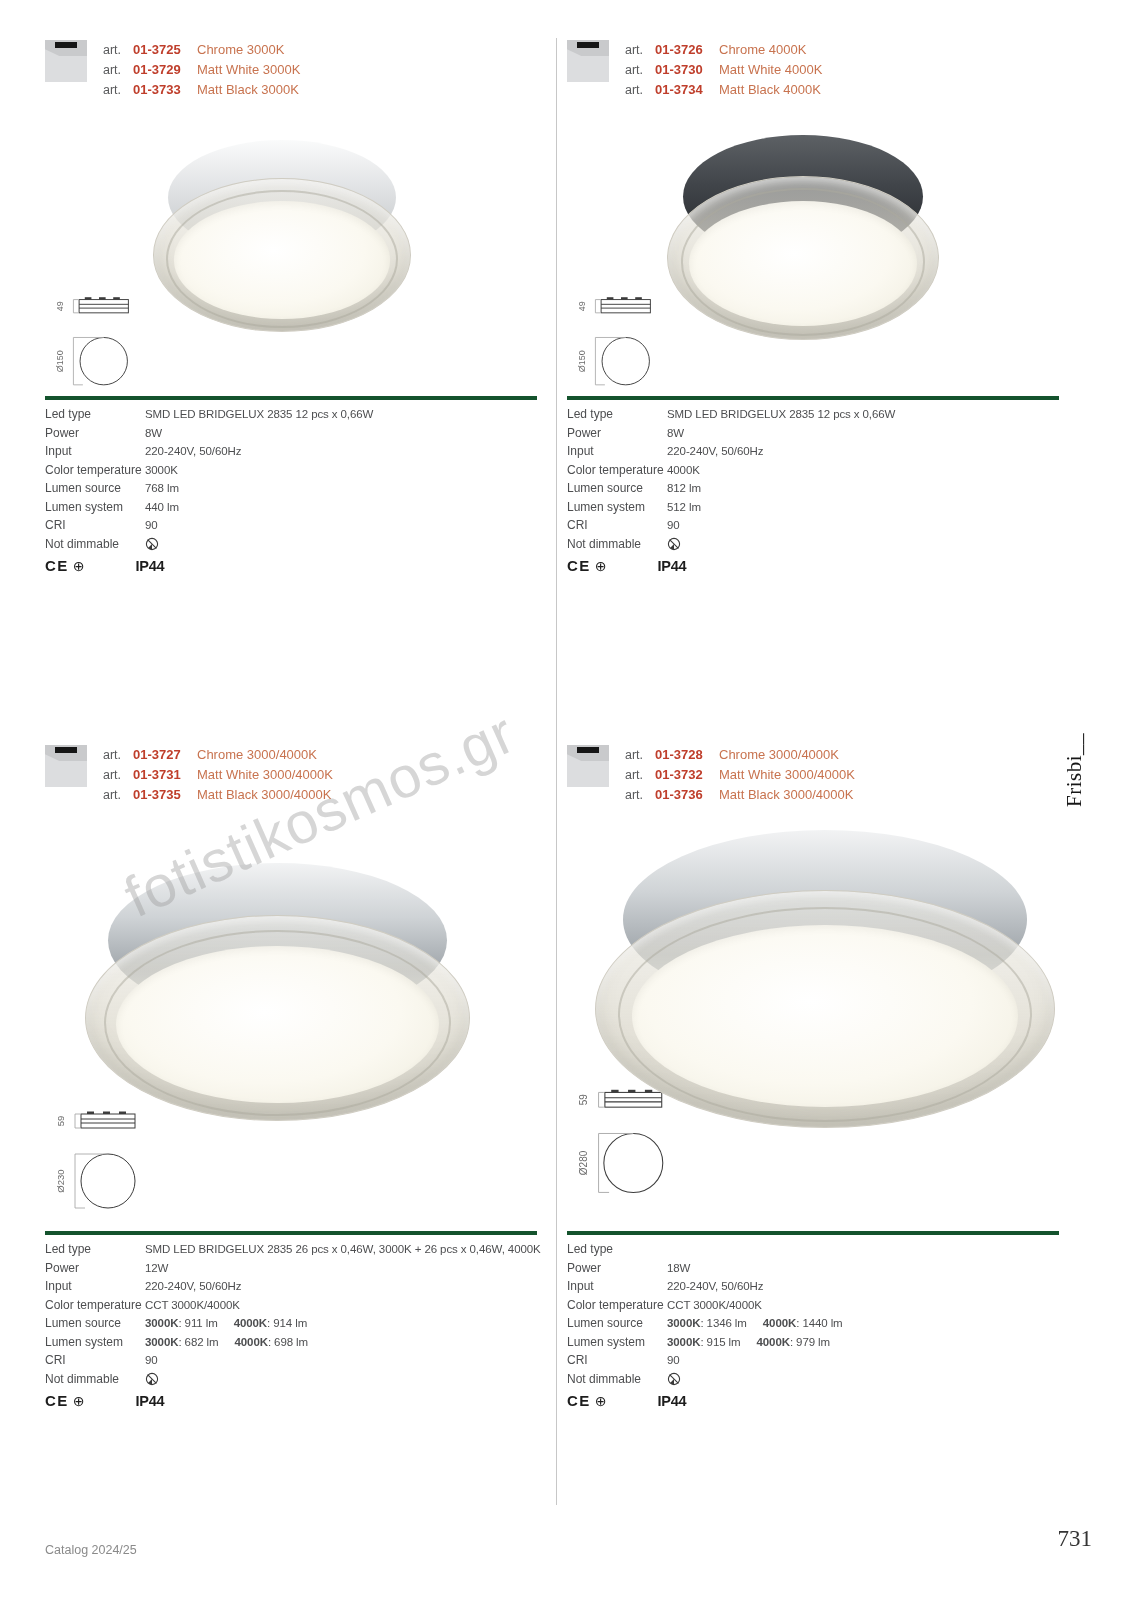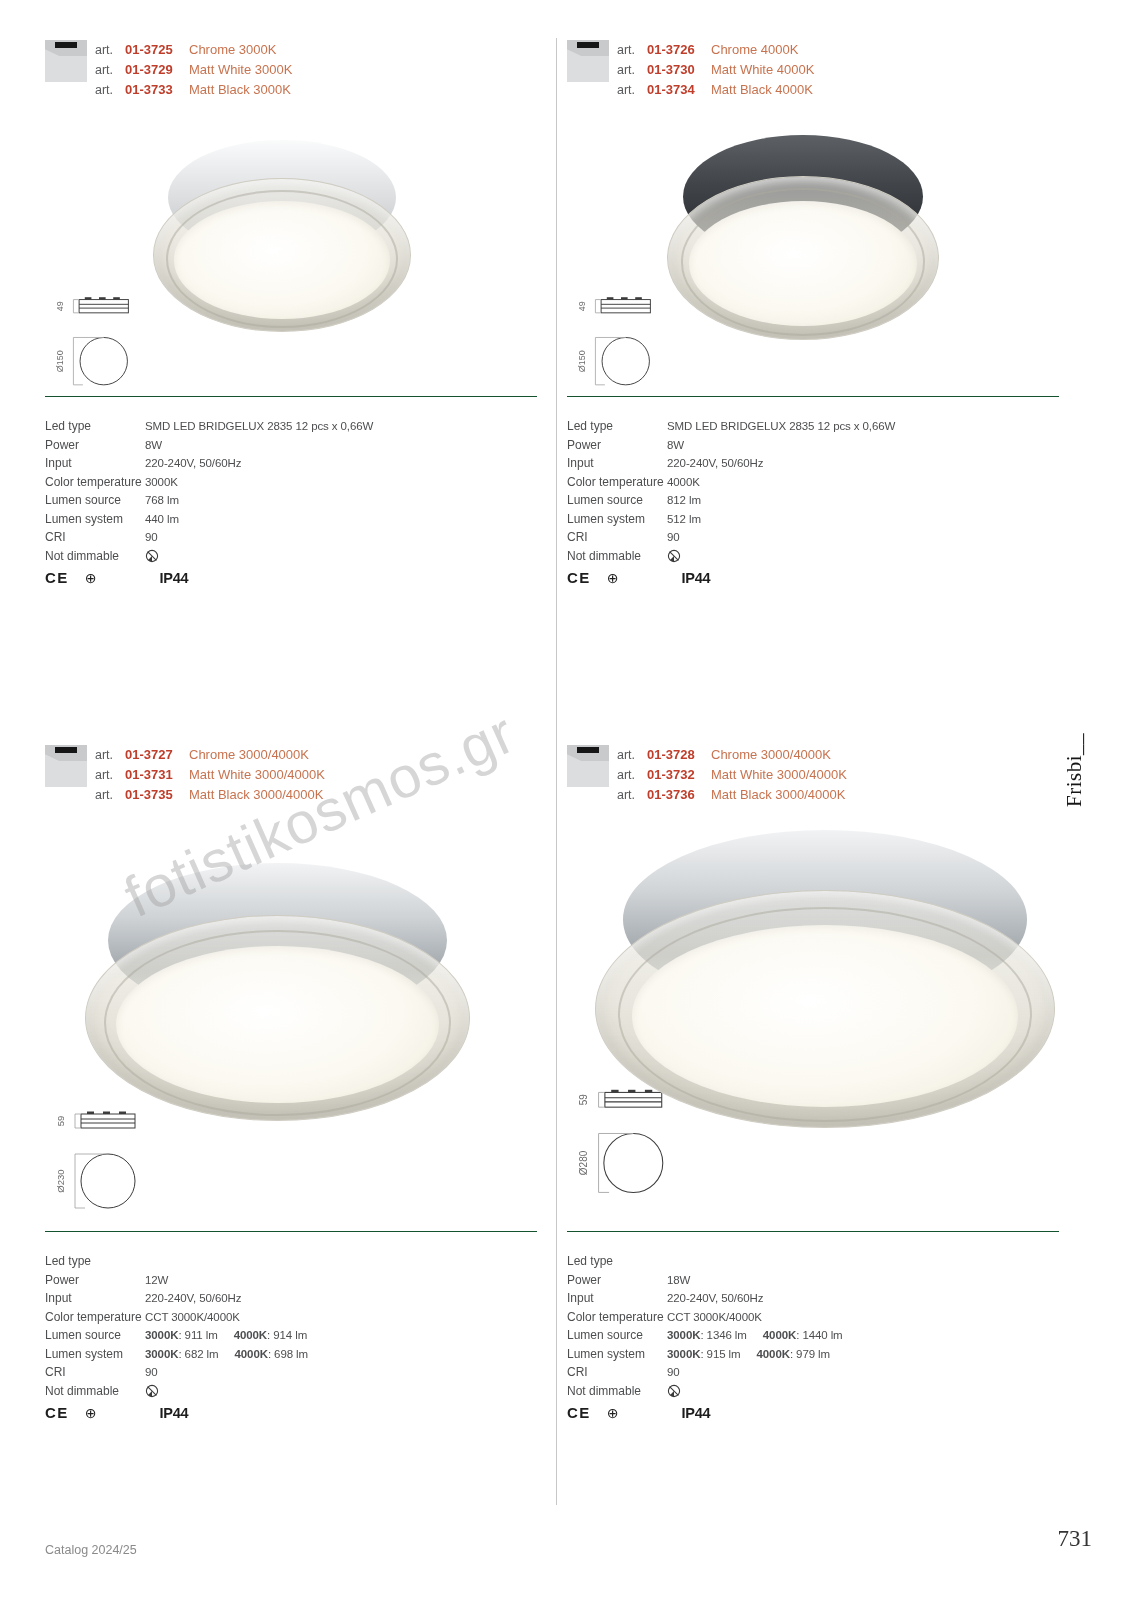--- a/index.html
+++ b/index.html
@@ -24,21 +24,21 @@
                font-size:23px;color:#343434;}
 
   
   .cell{position:absolute;width:492px;}
   #cell0{left:45px;top:40px;height:660px;}
   #cell1{left:567px;top:40px;height:660px;}
   #cell2{left:45px;top:745px;height:770px;}
   #cell3{left:567px;top:745px;height:770px;}
 
   
-  .cell-header{position:absolute;left:0;top:0;display:flex;gap:8px;align-items:flex-start;}
+  .cell-header{position:absolute;left:0;top:0;display:flex;gap:16px;align-items:flex-start;}
   .mount-icon{width:42px;height:42px;background:#dcdddf;position:relative;flex:none;}
   .mount-icon::before{content:'';position:absolute;left:0;top:0;right:0;height:16px;background:#c9cacc;
                       clip-path:polygon(0 0,100% 0,100% 100%,34% 100%,0 58%);}
   .mount-icon::after{content:'';position:absolute;top:2px;left:50%;transform:translateX(-50%);
                      width:22px;height:6px;background:#161616;}
   .art-row{display:flex;line-height:20px;}
   .art-label{width:30px;font-size:12.5px;color:#58595b;}
   .art-code{width:64px;font-size:13px;font-weight:700;color:#bf3e2b;}
   .art-finish{font-size:13px;color:#c8734f;}
 
@@ -64,29 +64,29 @@
   .dims{position:absolute;left:0;}
   #cell0 .dims,#cell1 .dims{top:250px;}
   #cell2 .dims{top:358px;}
   #cell3 .dims{top:336px;}
   .dims .draw{stroke:#3c3c3c;stroke-width:1;fill:none;}
   .dims .tick{fill:#3c3c3c;stroke:none;}
   .dims .dimline{stroke:#a9a9a9;stroke-width:.9;fill:none;}
   .dims text{font-family:"Liberation Sans",sans-serif;font-size:9.5px;fill:#6b6b6b;text-anchor:middle;}
 
   
-  .spec-block{position:absolute;left:0;right:0;border-top:1px solid #14532d;padding-top:20px;}
+  .spec-block{position:absolute;left:0;right:0;border-top:4px solid #14532d;padding-top:5px;}
   #cell0 .spec-block,#cell1 .spec-block{top:356px;}
   #cell2 .spec-block,#cell3 .spec-block{top:486px;}
   .spec-row{display:flex;line-height:18.5px;align-items:baseline;}
   .spec-label{width:100px;flex:none;font-size:12px;color:#4d4e50;}
   .spec-value{font-size:11.5px;letter-spacing:-.1px;color:#4d4e50;white-space:nowrap;text-align:center;}
   .spec-value .seg{margin-right:16px;}
   .spec-value b{font-weight:700;}
-  .cert-row{display:flex;align-items:center;gap:16px;margin-top:4px;}
+  .cert-row{display:flex;align-items:center;gap:4px;margin-top:4px;}
   .ce-mark{font-size:15px;font-weight:700;color:#1d1d1d;letter-spacing:1.5px;}
   .ground{font-size:14px;color:#1d1d1d;line-height:1;}
   .ip-rating{font-size:14.5px;font-weight:800;color:#1d1d1d;letter-spacing:-.3px;margin-left:47px;}
 </style>
 </head>
 <body>
 
 <div id="page">
   <div class="divider"></div>
 
@@ -318,20 +318,21 @@
       <circle class="draw" cx="63" cy="77" r="27"></circle>
       <line class="dimline" x1="30" y1="50" x2="30" y2="104"></line>
         <line class="dimline" x1="30" y1="50" x2="63" y2="50"></line>
         <line class="dimline" x1="30" y1="104" x2="40" y2="104"></line>
       <text transform="rotate(-90 16 77)" x="16" y="80">Ø230</text>
     </svg>
     <div class="spec-block">
       <div>
           <div class="spec-row">
             <span class="spec-label">Led type</span>
+            <span class="spec-value">SMD LED BRIDGELUX 2835 26 pcs x 0,46W, 3000K + 26 pcs x 0,46W, 4000K</span>
           </div>
           <div class="spec-row">
             <span class="spec-label">Power</span>
             <span class="spec-value">12W</span>
           </div>
           <div class="spec-row">
             <span class="spec-label">Input</span>
             <span class="spec-value">220-240V, 50/60Hz</span>
           </div>
           <div class="spec-row">

